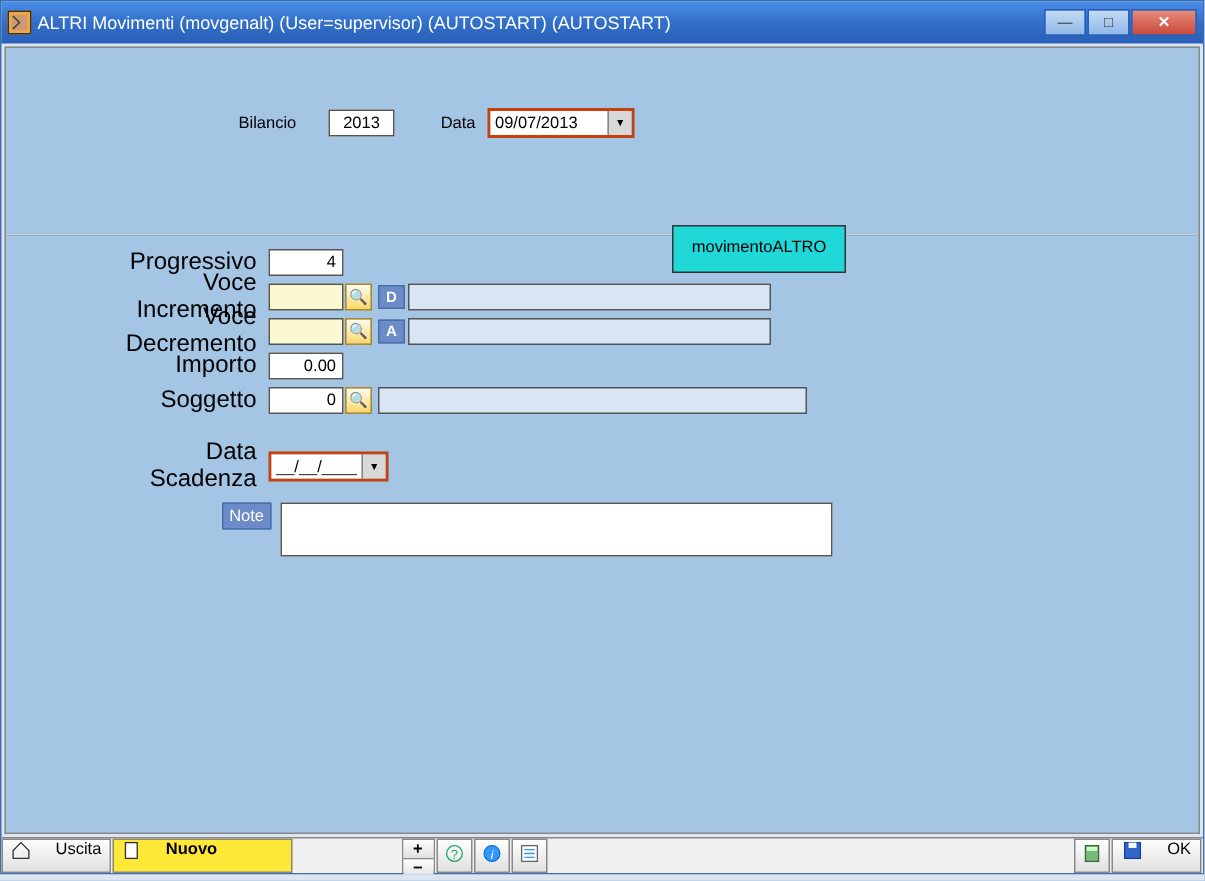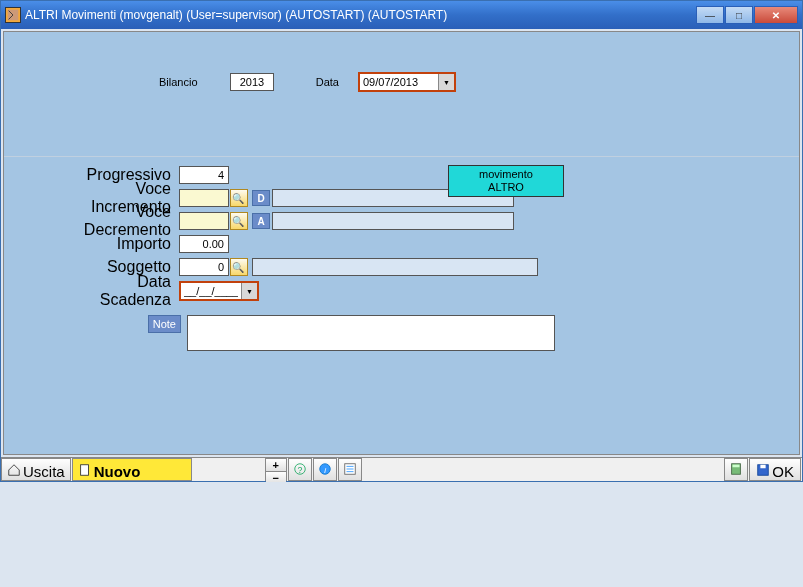--- a/index.html
+++ b/index.html
@@ -8,21 +8,21 @@
       padding: 0;
     }
     body {
       font-family: Tahoma, Arial, sans-serif;
       font-size: 11px;
       background: #dce5f0;
       overflow: hidden;
     }
     .window {
       width: 803px;
-      height: 482px;
+      height: 583px;
       border: 1px solid #3a6fb0;
       background: #dce5f0;
       display: flex;
       flex-direction: column;
     }
     .titlebar {
       height: 28px;
       background: linear-gradient(to bottom, #4a8ee8 0%, #326fc9 50%, #2a5fb8 100%);
       display: flex;
       align-items: center;
@@ -75,21 +75,20 @@
       overflow: hidden;
       position: relative;
     }
     .top-section {
       padding: 40px 20px 10px;
     }
     .row {
       display: flex;
       align-items: center;
       margin-bottom: 6px;
-      gap: 11px;
     }
     .label {
       text-align: right;
       color: #000;
       font-size: 11px;
       padding-right: 8px;
     }
     .label-bilancio {
       margin-left: 135px;
       width: 60px;
@@ -144,27 +143,26 @@
     }
     .checkbox {
       width: 13px;
       height: 13px;
       border: 1px solid #888;
       background: #d8e0e8;
     }
     .status-box {
       position: absolute;
       left: 444px;
-      top: 133px;
+      top: 118px;
       width: 116px;
       height: 32px;
       background: #20d8d8;
       border: 1px solid #333;
       display: flex;
-      flex-direction: column;
       align-items: center;
       justify-content: center;
       font-size: 11px;
       line-height: 1.2;
     }
     .divider {
       height: 1px;
       background: #555;
       border-bottom: 1px solid #c0d0e0;
       margin-top: 48px;
@@ -284,26 +282,26 @@
       background: #f0f0f0;
       border-top: 1px solid #888;
       display: flex;
       align-items: stretch;
       padding: 0;
     }
     .tb-btn {
       border: 1px solid #888;
       background: linear-gradient(to bottom, #fefefe, #e0e0e0);
       display: flex;
-      align-items: flex-end;
+      align-items: flex-start;
       justify-content: center;
       cursor: pointer;
       padding: 0 5px;
-      font-size: 15px;
-      gap: 2px;
+      font-size: 11px;
+      gap: 16px;
       margin-right: 1px;
     }
     .tb-btn.yellow {
       background: #ffe838;
       width: 120px;
       justify-content: flex-start;
       font-weight: bold;
     }
     .tb-spacer {
       flex: 0 0 72px;
@@ -418,21 +416,21 @@
 
       <div class="form-row">
         <span class="form-label">Soggetto</span>
         <input class="small-input" value="0" style="">
         <div class="lookup-btn">
           <span>🔍</span>
         </div>
         <input class="desc-input desc-input-wide" style="margin-left: 4px;" value="">
       </div>
 
-      <div class="form-row" style="margin-top:4px">
+      <div class="form-row" style="margin-top:24px">
         <span class="form-label">Data Scadenza</span>
         <div class="date-combo">
           <input class="date-field" value="__/__/____" style="">
           <div class="date-dropdown">▼</div>
         </div>
       </div>
 
       <div class="note-row">
         <div class="note-label-wrap">
           <span class="note-label">Note</span>

